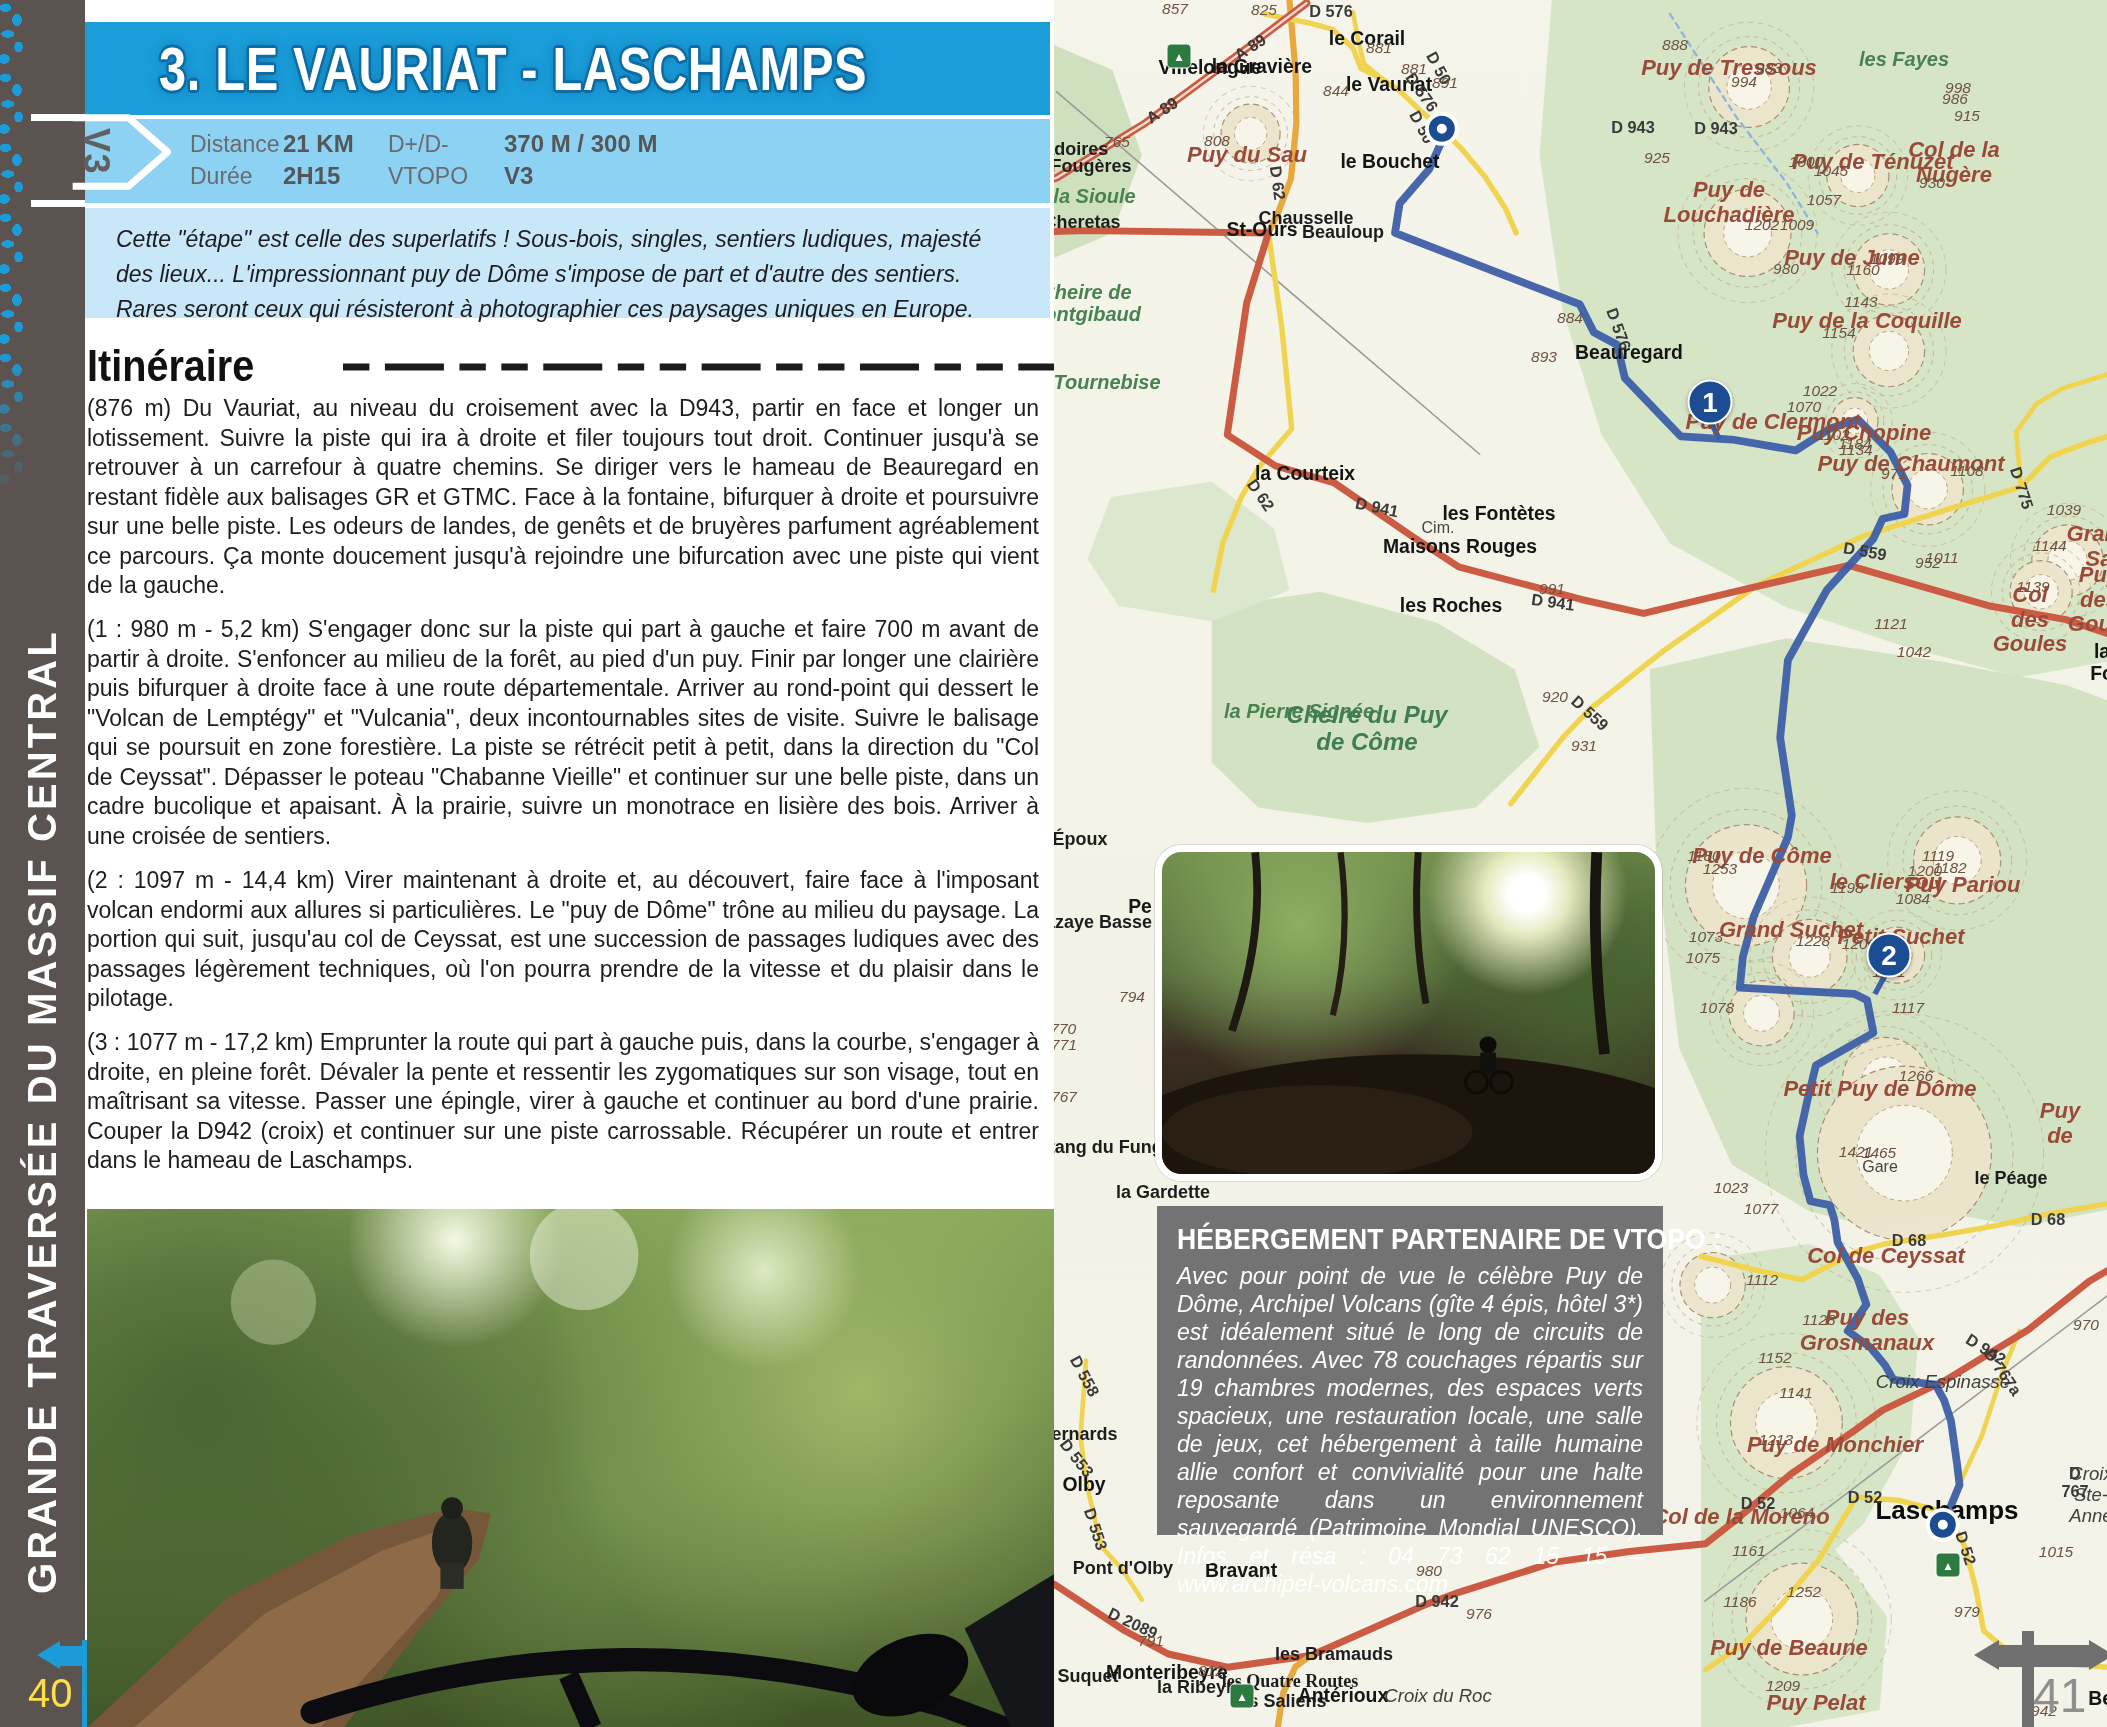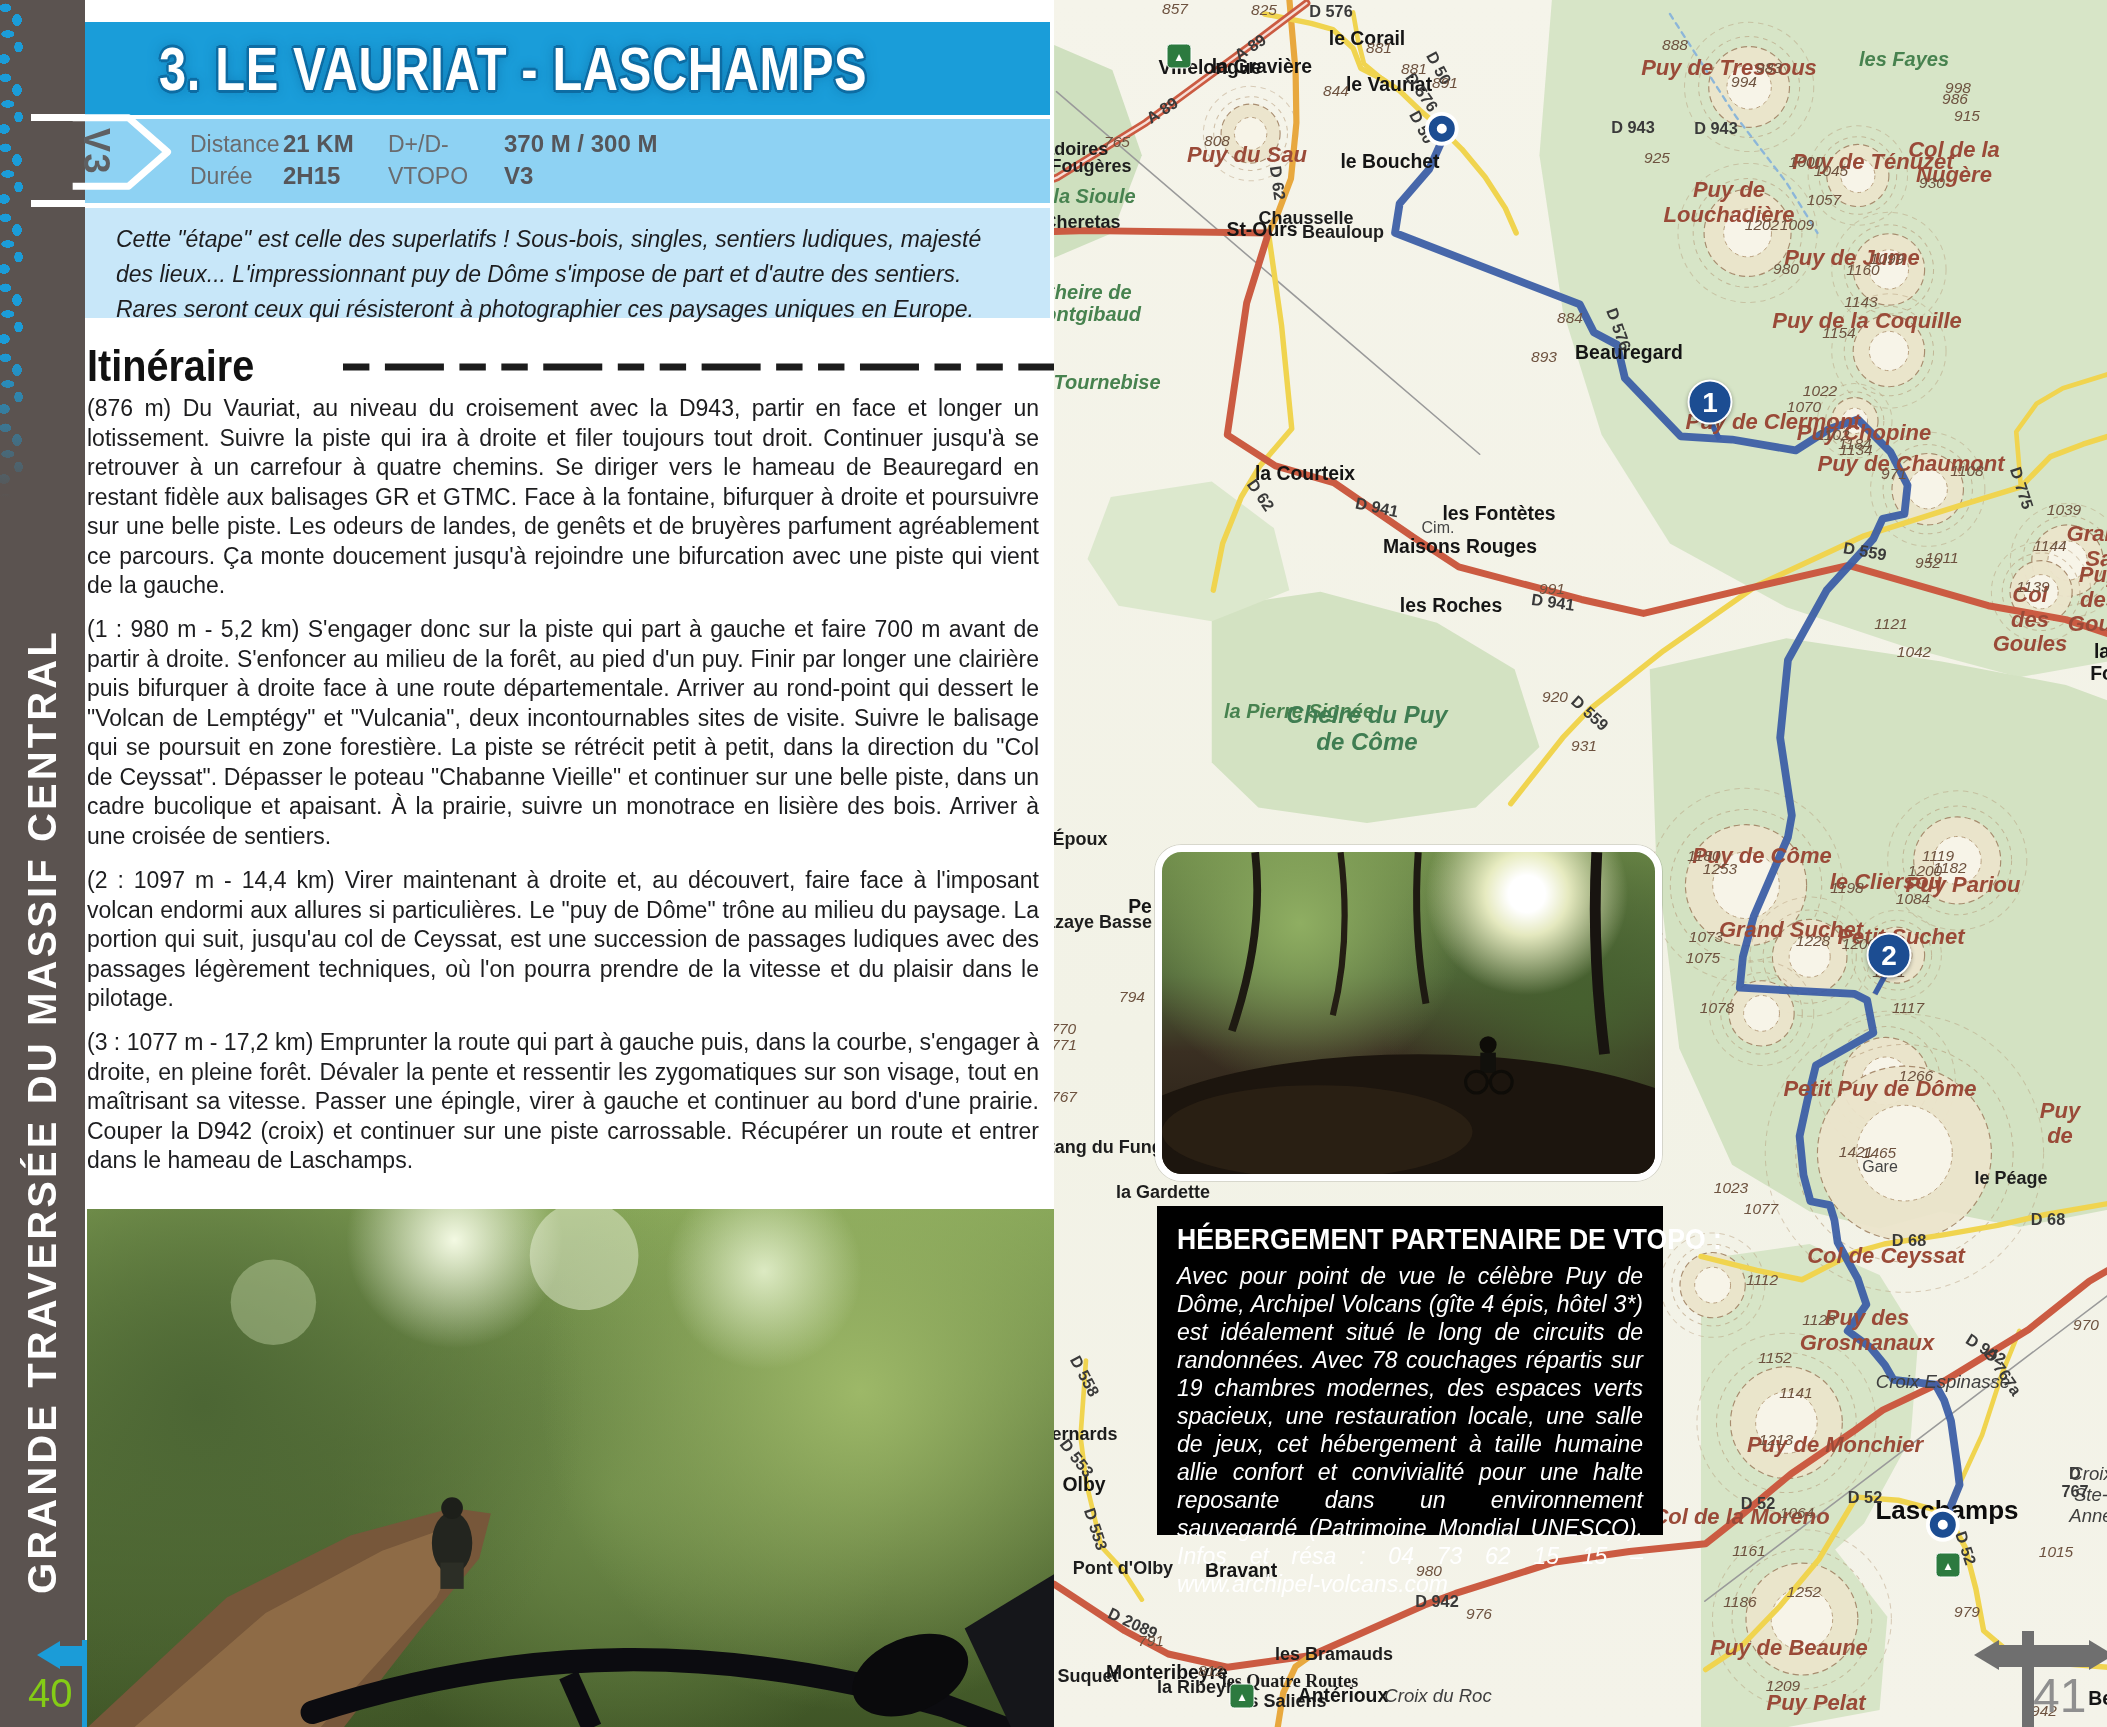--- a/index.html
+++ b/index.html
@@ -16,21 +16,21 @@
       radial-gradient(ellipse 6.2px 7.8px at 18.6px 47px, #1b9cd8 68%, transparent 70%),
       radial-gradient(ellipse 8.5px 7px at 3.9px 59px, #1b9cd8 68%, transparent 70%);
     background-size:23px 70px; background-repeat:repeat-y; }
   #tire-pattern::after { content:""; position:absolute; inset:0;
     background:linear-gradient(180deg, transparent 70%, #5b5350 100%); }
   .sidebar-gap { position:absolute; left:31px; width:54px; height:7px; background:#fff; }
   #series-title { position:absolute; left:0; top:579px; width:85px; height:1066px;
     display:flex; align-items:center; justify-content:center;
     writing-mode:vertical-rl; transform:rotate(180deg);
     color:#fff; font-weight:800; font-size:40px; letter-spacing:3.1px; white-space:nowrap; }
-  #page-num-left { position:absolute; left:28px; top:1671px; color:#84cc16; font-size:40px; }
+  #page-num-left { position:absolute; left:28px; top:1671px; color:#fde047; font-size:40px; }
 
   
   .post-v { position:absolute; width:10px; background:#1b9cd8; }
   .post-h { position:absolute; height:20px; background:#1b9cd8; }
   .arrow-l { position:absolute; width:0; height:0; border-style:solid; }
 
   
   #banner { position:absolute; left:85px; top:22px; width:965px; height:93px; background:#1a9dd9;
     display:flex; align-items:center; }
   #banner-title { color:#fff; font-weight:800; font-size:61px; letter-spacing:0.8px; white-space:nowrap;
@@ -95,21 +95,21 @@
   #photo-inset { position:absolute; left:1155px; top:845px; width:507px; height:336px;
     border:7px solid #fff; border-radius:26.4px; overflow:hidden; z-index:3;
     box-shadow:0 0 0 0.8px rgba(0,0,0,.15);
     background:
       radial-gradient(circle at 74% 13%, #ffffff 0 4%, rgba(255,255,215,.85) 9%, rgba(255,255,215,0) 22%),
       radial-gradient(circle at 28% 22%, #8fae62 0, rgba(143,174,98,0) 38%),
       radial-gradient(circle at 85% 45%, #46602f 0, rgba(70,96,47,0) 45%),
       linear-gradient(180deg,#6f8c4a 0%,#51683a 38%,#3a2f22 62%,#241c13 100%); }
 
   #partner-box { position:absolute; left:1157px; top:1206px; width:506px; height:329px;
-    background:#000000; z-index:4; padding:15.5px 20px; }
+    background:#737373; z-index:4; padding:15.5px 20px; }
   #partner-title { color:#fff; font-weight:800; font-size:29.5px; white-space:nowrap;
     display:inline-block; transform:scaleX(.9); transform-origin:left center; margin-bottom:6.2px; }
   #partner-body { color:#fff; font-style:italic; font-size:23px; line-height:28px; text-align:justify; }
 
   
   .gpost { background:#6f6f6f; position:absolute; }
   #page-num-right { position:absolute; left:2033px; top:1668px; color:#8f8f8f; font-size:48px; z-index:6; }
 </style>
 </head>
 <body>

